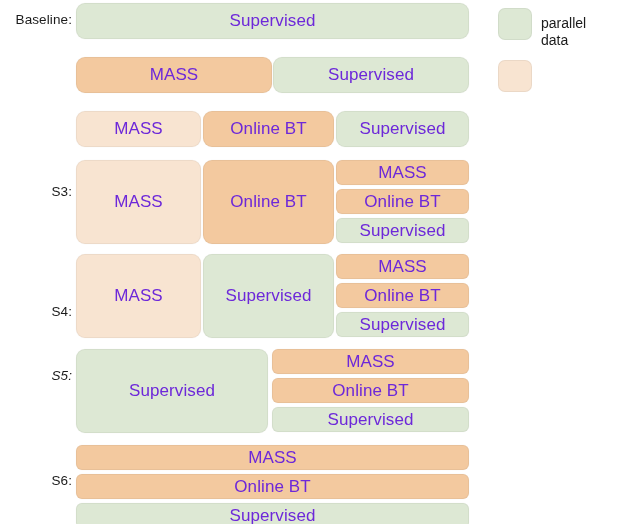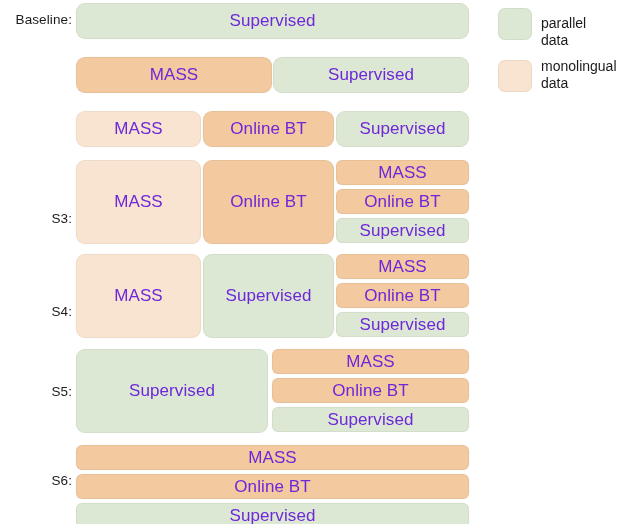--- a/index.html
+++ b/index.html
@@ -72,45 +72,43 @@
 
   <div class="row-label" style="top:76px;padding-left:27px;">S1:</div>
   <div class="box" style="left:76px; top:57px; width:196px; height:36px; background:#f3c99f;">MASS</div>
   <div class="box" style="left:273px; top:57px; width:196px; height:36px; background:#dde8d4;">Supervised</div>
 
   <div class="row-label" style="top:121px;padding-left:39px;">S2:</div>
   <div class="box" style="left:76px; top:111px; width:125px; height:36px; background:#f8e4d1;">MASS</div>
   <div class="box" style="left:203px; top:111px; width:131px; height:36px; background:#f3c99f;">Online BT</div>
   <div class="box" style="left:336px; top:111px; width:133px; height:36px; background:#dde8d4;">Supervised</div>
 
-  <div class="row-label" style="top:211px;">S3:</div>
+  <div class="row-label" style="top:184px;">S3:</div>
   <div class="box" style="left:76px; top:160px; width:125px; height:84px; background:#f8e4d1;">MASS</div>
   <div class="box" style="left:203px; top:160px; width:131px; height:84px; background:#f3c99f;">Online BT</div>
   <div class="box small" style="left:336px; top:160px; width:133px; height:25px; background:#f3c99f;">MASS</div>
   <div class="box small" style="left:336px; top:189px; width:133px; height:25px; background:#f3c99f;">Online BT</div>
   <div class="box small" style="left:336px; top:218px; width:133px; height:25px; background:#dde8d4;">Supervised</div>
 
   <div class="row-label" style="top:304px;">S4:</div>
   <div class="box" style="left:76px; top:254px; width:125px; height:84px; background:#f8e4d1;">MASS</div>
   <div class="box" style="left:203px; top:254px; width:131px; height:84px; background:#dde8d4;">Supervised</div>
   <div class="box small" style="left:336px; top:254px; width:133px; height:25px; background:#f3c99f;">MASS</div>
   <div class="box small" style="left:336px; top:283px; width:133px; height:25px; background:#f3c99f;">Online BT</div>
   <div class="box small" style="left:336px; top:312px; width:133px; height:25px; background:#dde8d4;">Supervised</div>
 
-  <div class="row-label" style="top:384px;">S5:</div>
+  <div class="row-label" style="top:368px;font-style:italic;">S5:</div>
   <div class="box" style="left:76px; top:349px; width:192px; height:84px; background:#dde8d4;">Supervised</div>
   <div class="box small" style="left:272px; top:349px; width:197px; height:25px; background:#f3c99f;">MASS</div>
   <div class="box small" style="left:272px; top:378px; width:197px; height:25px; background:#f3c99f;">Online BT</div>
   <div class="box small" style="left:272px; top:407px; width:197px; height:25px; background:#dde8d4;">Supervised</div>
 
   <div class="row-label" style="top:473px;">S6:</div>
   <div class="box small" style="left:76px; top:445px; width:393px; height:25px; background:#f3c99f;">MASS</div>
   <div class="box small" style="left:76px; top:474px; width:393px; height:25px; background:#f3c99f;">Online BT</div>
   <div class="box small" style="left:76px; top:503px; width:393px; height:25px; background:#dde8d4;">Supervised</div>
 
   <div class="legend-swatch" style="left:498px; top:8px; width:34px; height:32px; background:#dde8d4;"></div>
   <div class="legend-text" style="left:541px; top:15px;">parallel data</div>
 
   <div class="legend-swatch" style="left:498px; top:60px; width:34px; height:32px; background:#f8e4d1;"></div>
-  <div class="legend-text" style="left:541px; top:58px;">monolingual
-data</div>
 
 </div>
 
 </body></html>

